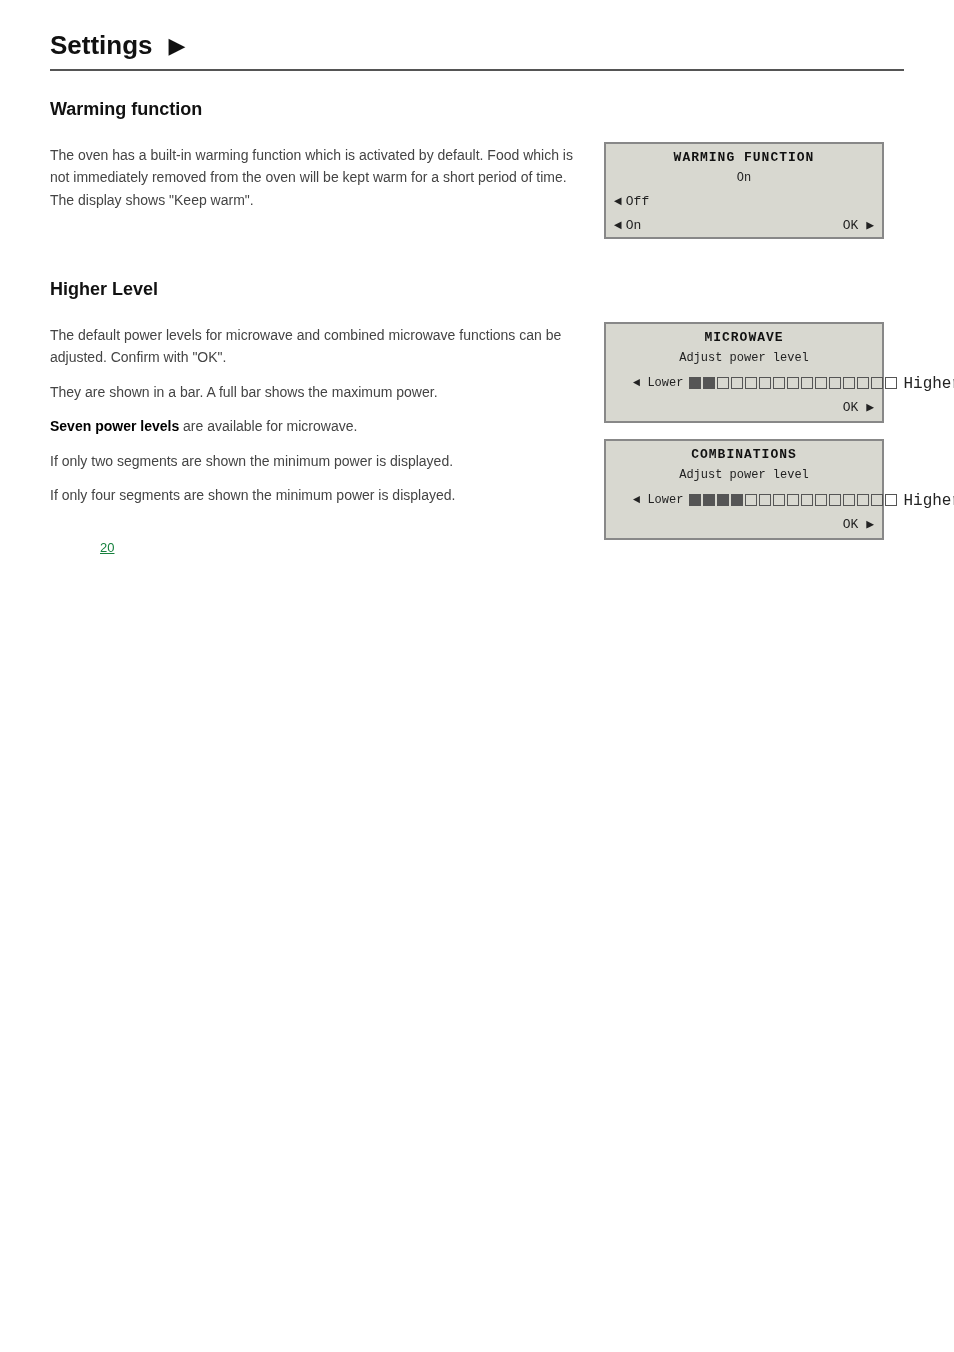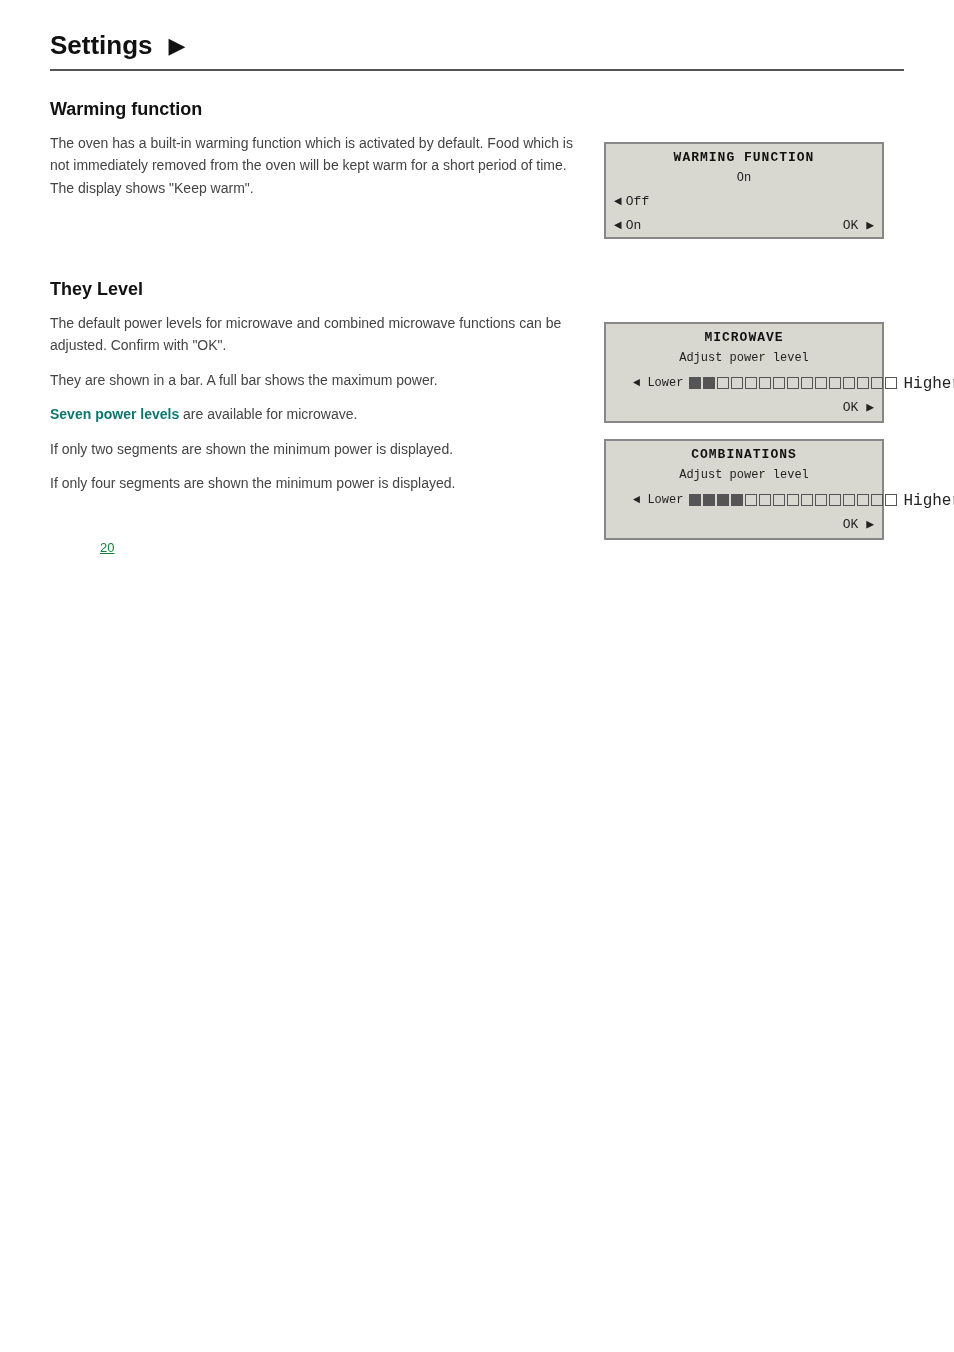--- a/index.html
+++ b/index.html
@@ -46,31 +46,32 @@
     
     .section-row {
       display: flex;
       gap: 30px;
       margin-bottom: 40px;
     }
 
     .section-text {
       flex: 1;
       line-height: 1.6;
+      margin-top: 12px;
     }
 
     .section-text p {
       margin-bottom: 12px;
       color: #444;
       font-size: 14px;
     }
 
     .section-text p strong {
       font-weight: bold;
-      color: #0f766e;
+      color: #000000;
     }
 
     .section-display {
       flex: 0 0 300px;
       display: flex;
       flex-direction: column;
       gap: 16px;
       padding-top: 10px;
     }
 
@@ -201,21 +202,21 @@
           <span>On</span>
           <span class="lcd-spacer"></span>
           <span>OK ▶</span>
         </div>
       </div>
     </div>
   </div>
 </div>
 
 <div>
-  <div class="section-heading">They Level</div>
+  <div class="section-heading">Higher Level</div>
   <div class="section-row">
     <div class="section-text">
       <p>The default power levels for microwave and combined microwave functions can be adjusted. Confirm with "OK".</p>
       <p>They are shown in a bar. A full bar shows the maximum power.</p>
       <p>
         <strong>Seven power levels</strong><span> are available for microwave.</span>
       </p>
       <p>If only two segments are shown the minimum power is displayed.</p>
       <p>If only four segments are shown the minimum power is displayed.</p>
     </div>

